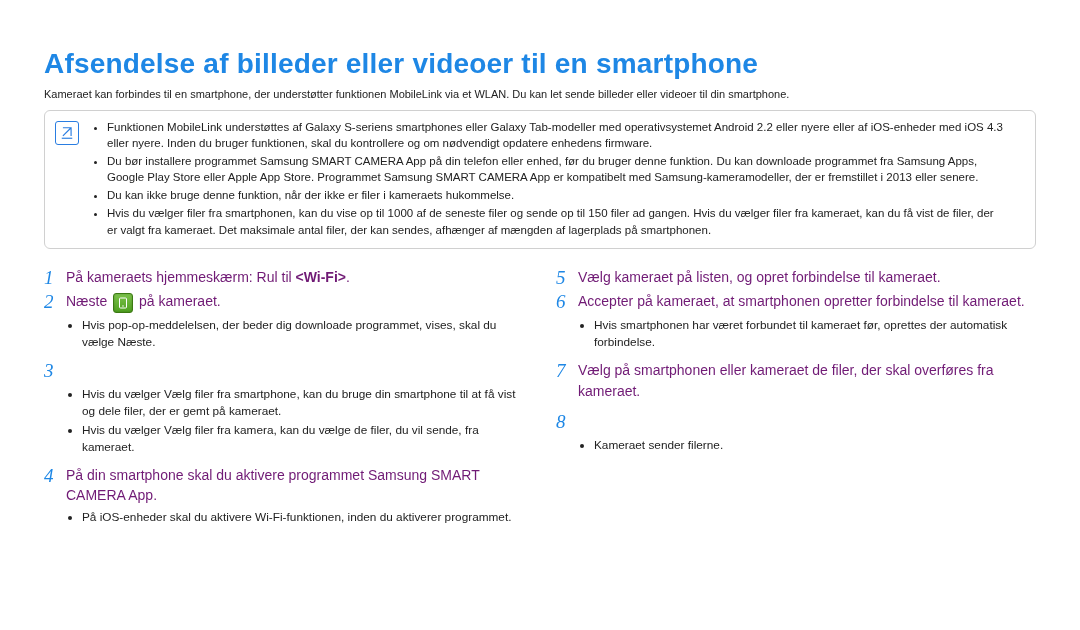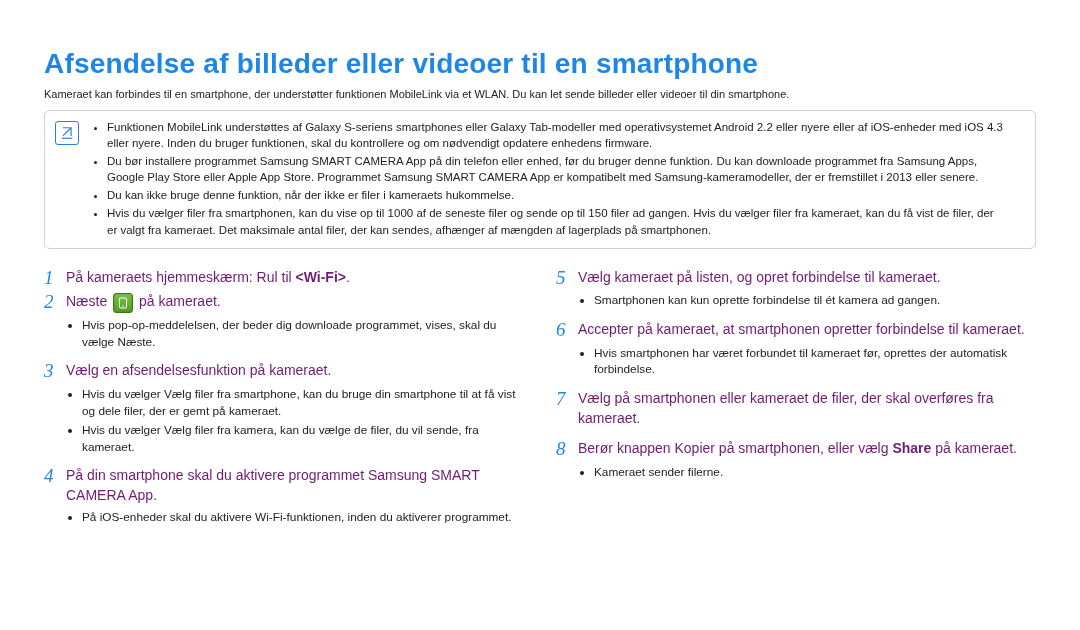--- a/index.html
+++ b/index.html
@@ -170,21 +170,20 @@
         </div>
       </div>
       <ul class="sub-list">
         <li>
           <span>Hvis pop-op-meddelelsen, der beder dig downloade programmet, vises, skal du vælge </span><span class="bold">Næste</span><span>.</span>
         </li>
       </ul>
 
       <div class="step">
         <div class="step-num">3</div>
-        <div class="step-text">Vælg en afsendelsesfunktion på kameraet.</div>
       </div>
       <ul class="sub-list">
         <li>
           <span>Hvis du vælger </span><span class="bold">Vælg filer fra smartphone</span><span>, kan du bruge din smartphone til at få vist og dele filer, der er gemt på kameraet.</span>
         </li>
         <li>
           <span>Hvis du vælger </span><span class="bold">Vælg filer fra kamera</span><span>, kan du vælge de filer, du vil sende, fra kameraet.</span>
         </li>
       </ul>
 
@@ -197,43 +196,37 @@
       </ul>
 
     </div>
 
     <div class="col">
 
       <div class="step">
         <div class="step-num">5</div>
         <div class="step-text">Vælg kameraet på listen, og opret forbindelse til kameraet.</div>
       </div>
-      <ul class="sub-list">
-        <li>Smartphonen kan kun oprette forbindelse til ét kamera ad gangen.</li>
-      </ul>
 
       <div class="step">
         <div class="step-num">6</div>
         <div class="step-text">Accepter på kameraet, at smartphonen opretter forbindelse til kameraet.</div>
       </div>
       <ul class="sub-list">
         <li>Hvis smartphonen har været forbundet til kameraet før, oprettes der automatisk forbindelse.</li>
       </ul>
 
       <div class="step">
         <div class="step-num">7</div>
         <div class="step-text">Vælg på smartphonen eller kameraet de filer, der skal overføres fra kameraet.</div>
       </div>
       <div style="height:8px"></div>
 
       <div class="step">
         <div class="step-num">8</div>
-        <div class="step-text">
-          <span>Berør knappen Kopier på smartphonen, eller vælg </span><span class="bold">Share</span><span> på kameraet.</span>
-        </div>
       </div>
       <ul class="sub-list">
         <li>Kameraet sender filerne.</li>
       </ul>
 
     </div>
   </div>
 
 </div>
 

